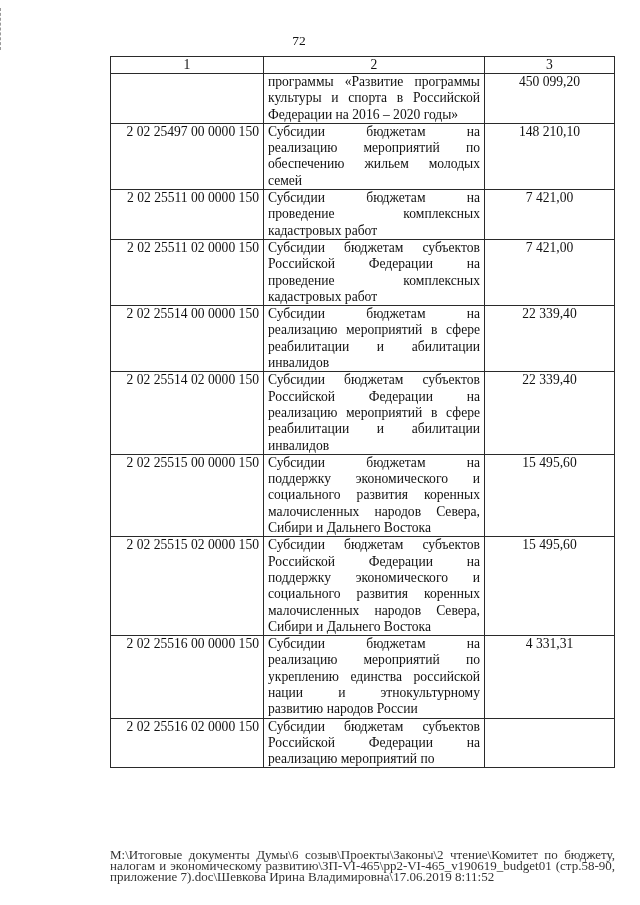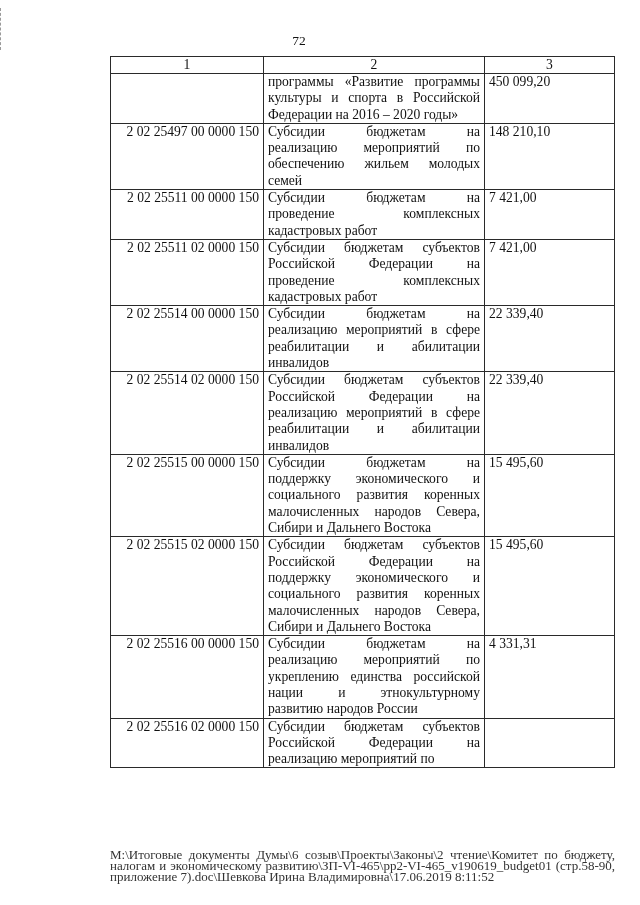--- a/index.html
+++ b/index.html
@@ -70,21 +70,21 @@
   }
   td.name span.line {
     display: block;
     text-align: justify;
     text-align-last: justify;
   }
   td.name span.line.last {
     text-align-last: left;
   }
   td.amount {
-    text-align: left;
+    text-align: center;
     vertical-align: bottom;
     white-space: nowrap;
     padding-right: 5px;
   }
   .footer-path {
     position: absolute;
     top: 849px;
     left: 110px;
     width: 505px;
     font-size: 13px;

